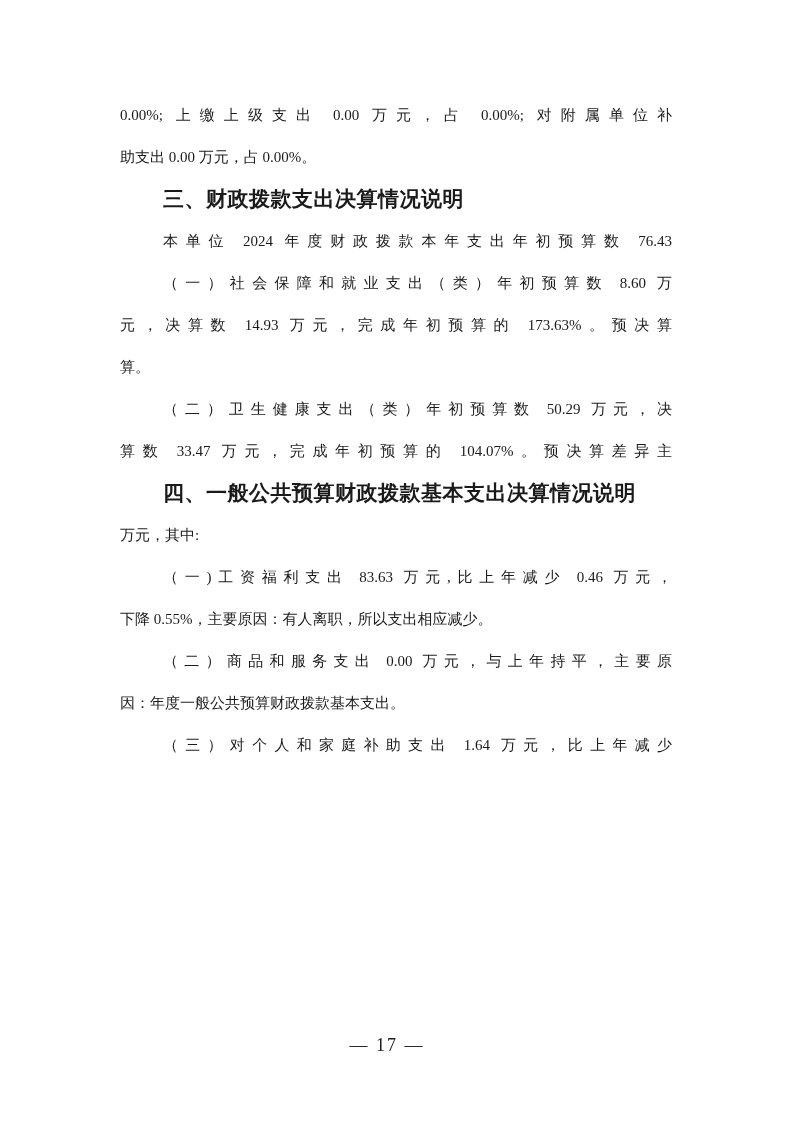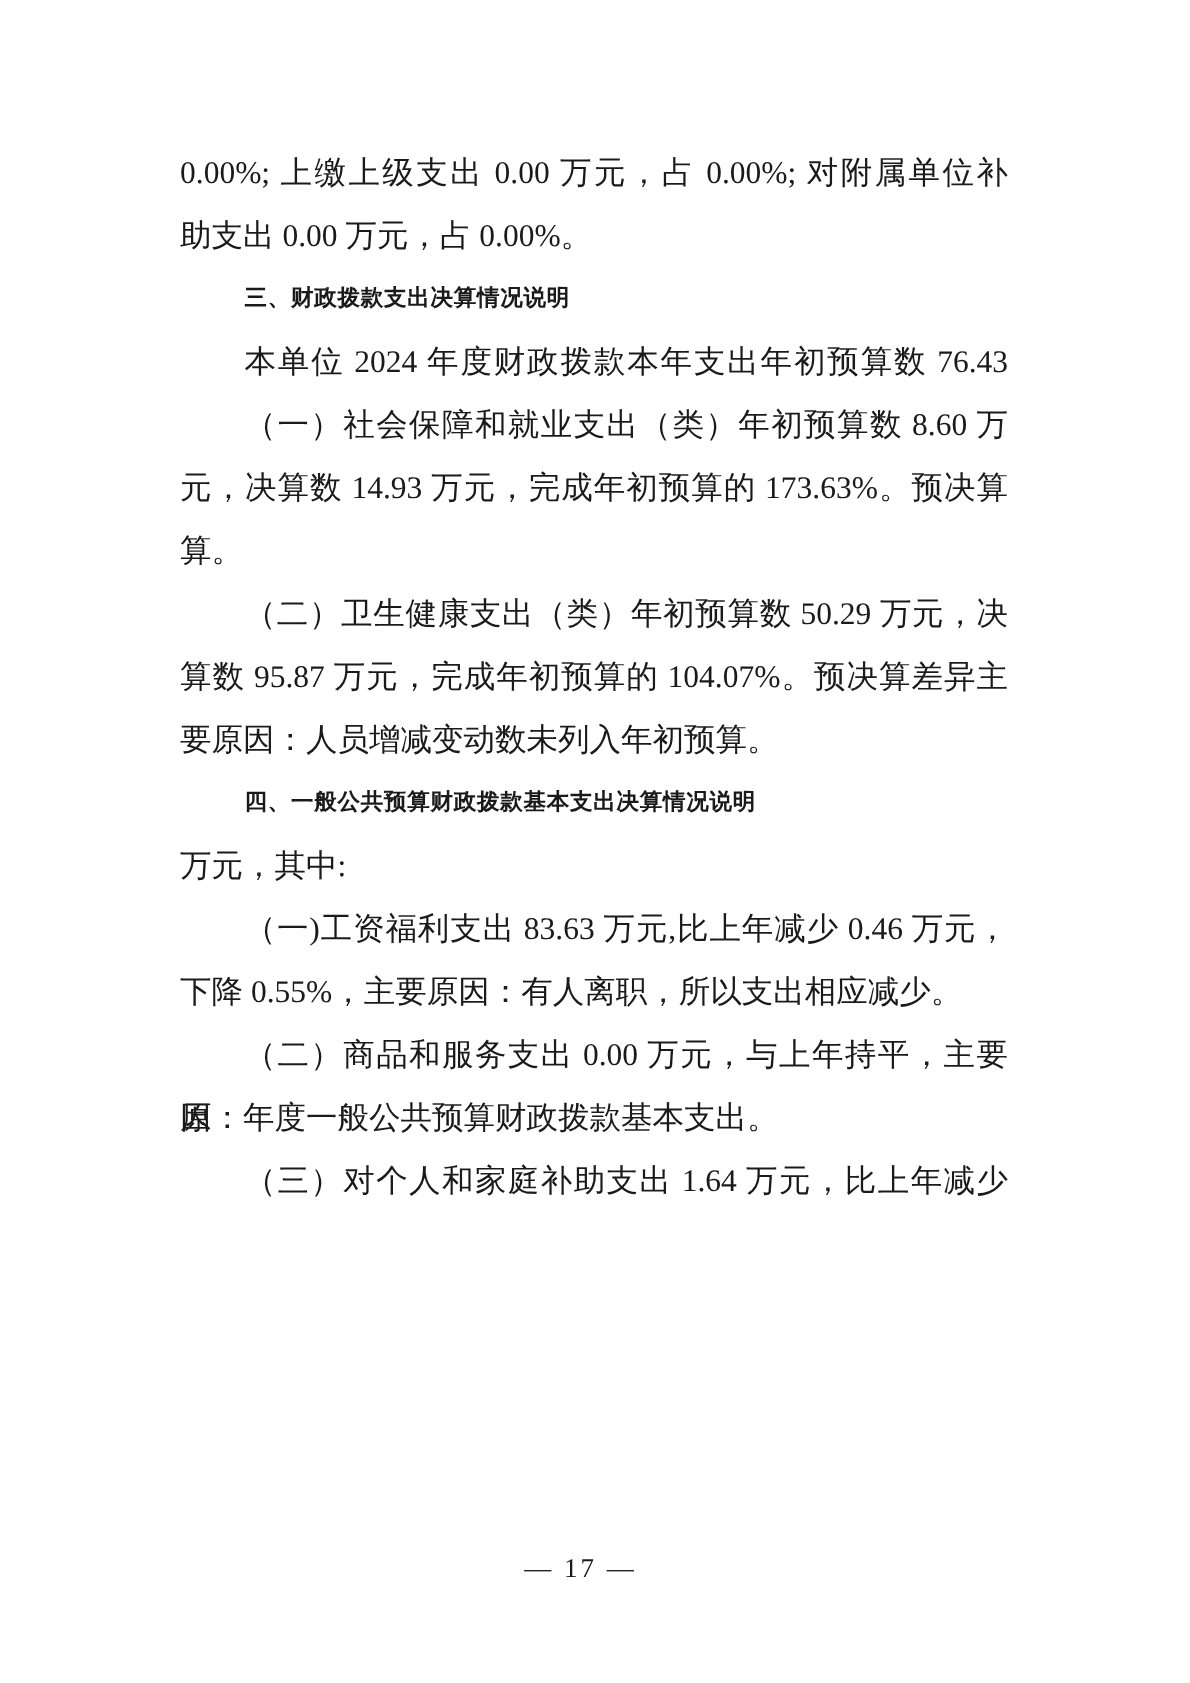--- a/index.html
+++ b/index.html
@@ -23,36 +23,36 @@
   }
   .lines {
     position: absolute;
     left: 120px;
     top: 94px;
     width: 552px;
   }
   .line {
     height: 42px;
     line-height: 42px;
-    font-size: 21px;
+    font-size: 15px;
     white-space: normal;
     overflow: visible;
   }
   .line.justify {
     text-align: justify;
     text-align-last: justify;
     text-justify: inter-character;
   }
   .line.indent {
     text-indent: 43px;
   }
   .line.heading {
     font-family: "Liberation Sans", "DejaVu Sans", sans-serif;
     font-weight: bold;
-    font-size: 15px;
+    font-size: 21px;
     letter-spacing: 0.5px;
   }
   .page-number {
     position: absolute;
     left: 0;
     top: 1024px;
     width: 774px;
     height: 42px;
     line-height: 42px;
     text-align: center;
@@ -67,22 +67,21 @@
 <div class="page">
   <div class="lines">
       <div class="line body justify">0.00%; 上缴上级支出 0.00 万元，占 0.00%; 对附属单位补</div>
       <div class="line body">助支出 0.00 万元，占 0.00%。</div>
       <div class="line heading indent">三、财政拨款支出决算情况说明</div>
       <div class="line body indent justify">本单位 2024 年度财政拨款本年支出年初预算数 76.43</div>
       <div class="line body indent justify">（一）社会保障和就业支出（类）年初预算数 8.60 万</div>
       <div class="line body justify">元，决算数 14.93 万元，完成年初预算的 173.63%。预决算</div>
       <div class="line body">算。</div>
       <div class="line body indent justify">（二）卫生健康支出（类）年初预算数 50.29 万元，决</div>
-      <div class="line body justify">算数 95.87 万元，完成年初预算的 104.07%。预决算差异主</div>
-      <div class="line body">要原因：人员增减变动数未列入年初预算。</div>
+      <div class="line body justify">算数 33.47 万元，完成年初预算的 104.07%。预决算差异主</div>
       <div class="line heading indent">四、一般公共预算财政拨款基本支出决算情况说明</div>
       <div class="line body">万元，其中:</div>
       <div class="line body indent justify">（一)工资福利支出 83.63 万元,比上年减少 0.46 万元，</div>
       <div class="line body">下降 0.55%，主要原因：有人离职，所以支出相应减少。</div>
       <div class="line body indent justify">（二）商品和服务支出 0.00 万元，与上年持平，主要原</div>
       <div class="line body">因：年度一般公共预算财政拨款基本支出。</div>
       <div class="line body indent justify">（三）对个人和家庭补助支出 1.64 万元，比上年减少</div>
     </div>
   <div class="page-number">— 17 —</div>
 </div>

